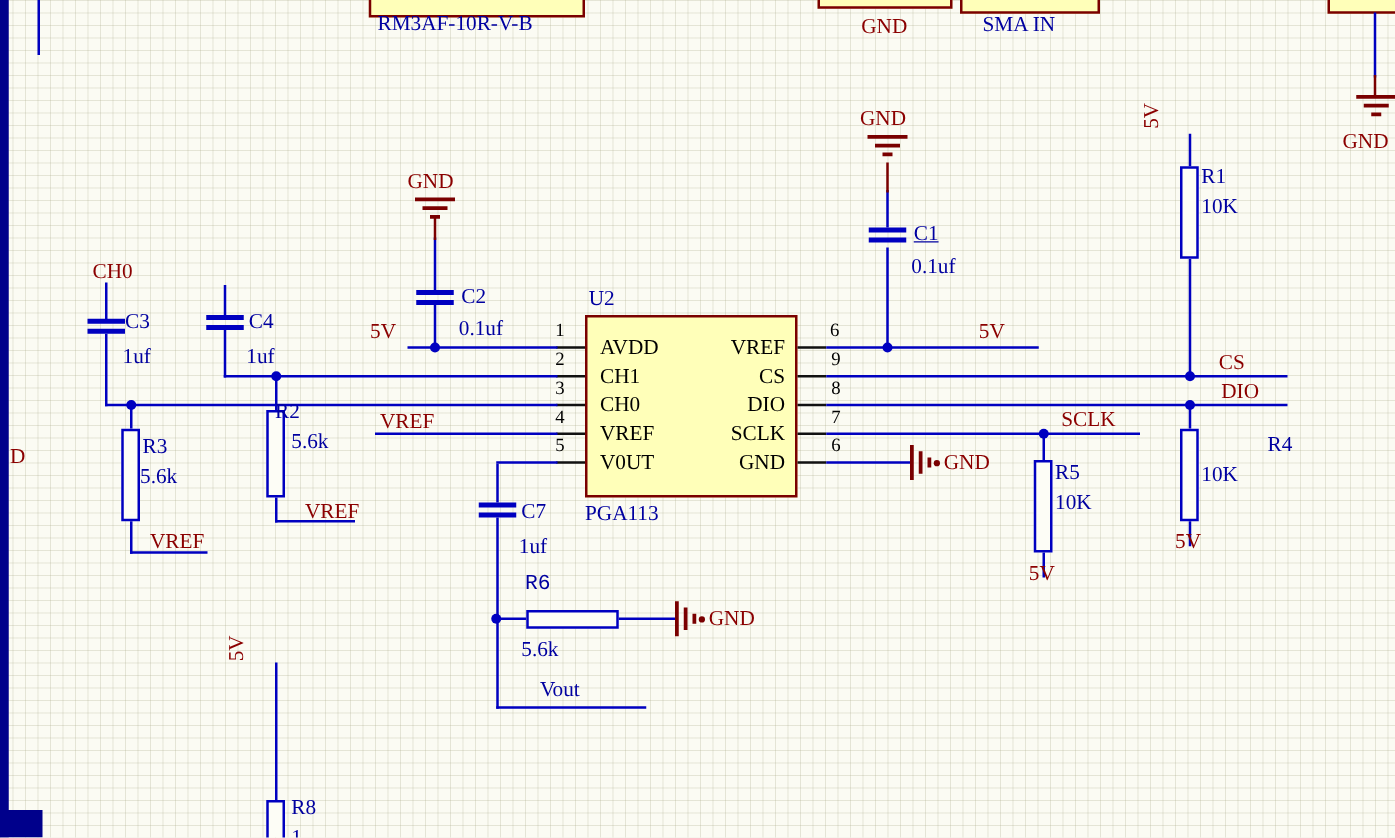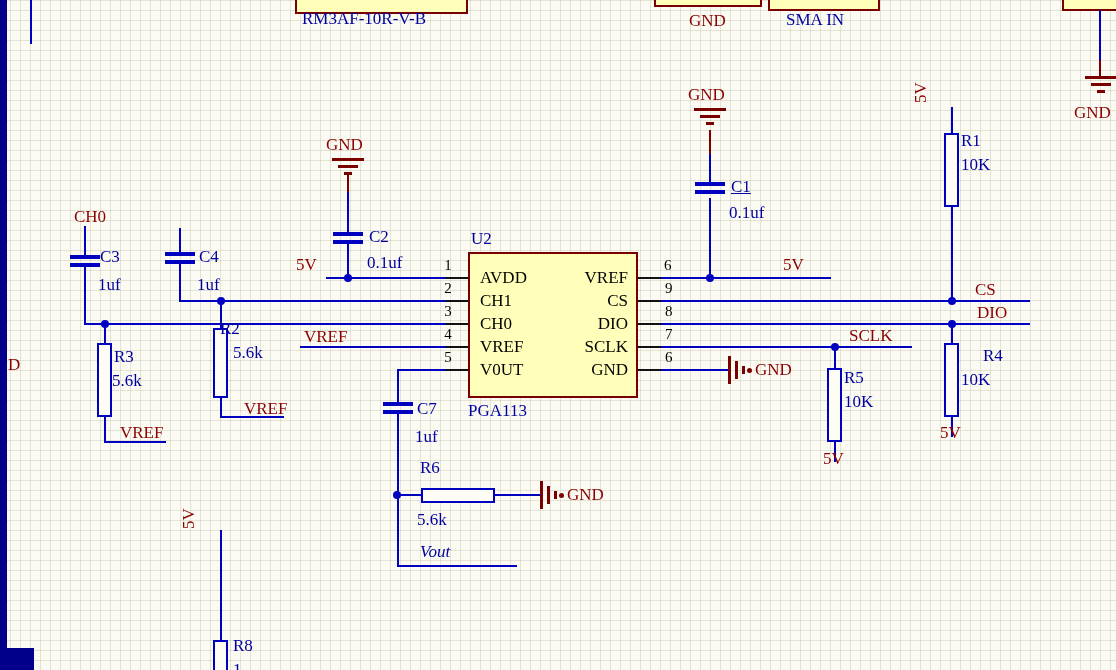--- a/index.html
+++ b/index.html
@@ -159,30 +159,30 @@
   <div class="wh" style="left:397px;top:369px;width:49px;"></div>
   <div class="wv" style="left:397px;top:371px;height:31px;"></div>
   <div class="plate" style="left:383px;top:402px;width:30px;"></div>
   <div class="plate" style="left:383px;top:410px;width:30px;"></div>
   <div class="t blue" style="left:417px;top:399px;">C7</div>
   <div class="t blue" style="left:415px;top:427px;">1uf</div>
   <div class="wv" style="left:397px;top:414px;height:82px;"></div>
   <div class="dot" style="left:393px;top:491px;"></div>
   <div class="wv" style="left:397px;top:497px;height:70px;"></div>
   <div class="wh" style="left:397px;top:565px;width:120px;"></div>
-  <div class="t blue" style="left:420px;top:542px;font-style:italic;">Vout</div>
+  <div class="t blue" style="left:432px;top:542px;">Vout</div>
   <div class="wh" style="left:399px;top:494px;width:22px;"></div>
   <div class="res" style="left:421px;top:488px;width:74px;height:15px;"></div>
   <div class="wh" style="left:495px;top:494px;width:45px;"></div>
   <div class="gbv" style="left:540px;top:481px;height:28px;"></div>
   <div class="gbv" style="left:547px;top:486px;height:18px;"></div>
   <div class="gbv" style="left:554px;top:491px;height:8px;"></div>
   <div class="sdot" style="left:559px;top:493px;"></div>
   <div class="t red" style="left:567px;top:485px;">GND</div>
-  <div class="t blue" style="left:420px;top:458px;">R6</div>
+  <div class="t blue" style="left:420px;top:458px;font-family:Liberation Mono, monospace;">R6</div>
   <div class="t blue" style="left:417px;top:510px;">5.6k</div>
 
   <div class="wh" style="left:661px;top:369px;width:67px;"></div>
   <div class="gbv" style="left:728px;top:356px;height:28px;"></div>
   <div class="gbv" style="left:735px;top:361px;height:18px;"></div>
   <div class="gbv" style="left:742px;top:366px;height:8px;"></div>
   <div class="sdot" style="left:747px;top:368px;"></div>
   <div class="t red" style="left:755px;top:360px;">GND</div>
 
   <div class="wh" style="left:661px;top:277px;width:170px;"></div>
@@ -210,21 +210,21 @@
   <div class="t blue" style="left:961px;top:131px;">R1</div>
   <div class="t blue" style="left:961px;top:155px;">10K</div>
 
   <div class="wh" style="left:661px;top:323px;width:369px;"></div>
   <div class="t red" style="left:977px;top:303px;">DIO</div>
   <div class="dot" style="left:948px;top:320px;"></div>
   <div class="wv" style="left:951px;top:325px;height:18px;"></div>
   <div class="res" style="left:944px;top:343px;width:15px;height:74px;"></div>
   <div class="wv" style="left:951px;top:417px;height:20px;"></div>
   <div class="t red" style="left:940px;top:423px;">5V</div>
-  <div class="t blue" style="left:983px;top:346px;">R4</div>
+  <div class="t blue" style="left:1014px;top:346px;">R4</div>
   <div class="t blue" style="left:961px;top:370px;">10K</div>
 
   <div class="wh" style="left:661px;top:346px;width:251px;"></div>
   <div class="t red" style="left:849px;top:326px;">SCLK</div>
   <div class="dot" style="left:831px;top:343px;"></div>
   <div class="wv" style="left:834px;top:348px;height:20px;"></div>
   <div class="res" style="left:827px;top:368px;width:15px;height:74px;"></div>
   <div class="wv" style="left:834px;top:442px;height:20px;"></div>
   <div class="t red" style="left:823px;top:449px;">5V</div>
   <div class="t blue" style="left:844px;top:368px;">R5</div>

